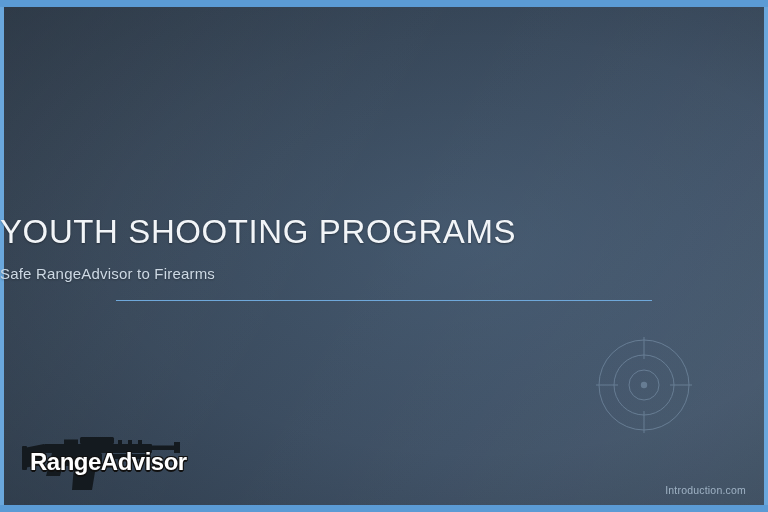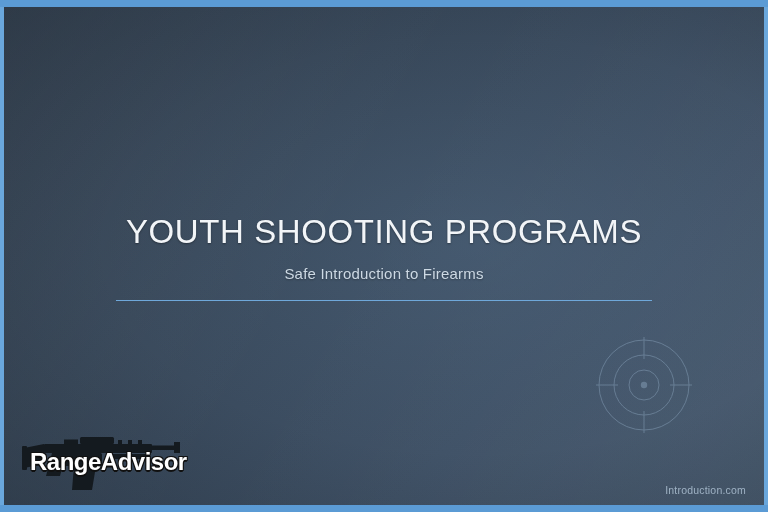--- a/index.html
+++ b/index.html
@@ -64,21 +64,20 @@
     width: 4px; height: 498px;
     background: #6aa7dc;
   }
 
   
   .title-block {
     position: absolute;
     left: 0;
     top: 212px;
     width: 768px;
-    text-align: center;
   }
   .slide-title {
     font-size: 33px;
     letter-spacing: 0.6px;
     color: #f2f5f8;
     font-weight: normal;
     line-height: 40px;
     text-shadow: 0 1px 2px rgba(0,0,0,0.35);
   }
   .slide-subtitle {
@@ -158,21 +157,21 @@
     <circle cx="48" cy="48" r="15" fill="none" stroke="#a9c6e0" stroke-width="1"></circle>
     <circle cx="48" cy="48" r="3.2" fill="#a9c6e0"></circle>
     <line x1="48" y1="0" x2="48" y2="22" stroke="#a9c6e0" stroke-width="1"></line>
     <line x1="48" y1="74" x2="48" y2="96" stroke="#a9c6e0" stroke-width="1"></line>
     <line x1="0" y1="48" x2="22" y2="48" stroke="#a9c6e0" stroke-width="1"></line>
     <line x1="74" y1="48" x2="96" y2="48" stroke="#a9c6e0" stroke-width="1"></line>
   </svg>
 
   <div class="title-block">
     <div class="slide-title">YOUTH SHOOTING PROGRAMS</div>
-    <div class="slide-subtitle">Safe Introduction to Firearms</div>
+    <div class="slide-subtitle">Safe RangeAdvisor to Firearms</div>
     <div class="rule"></div>
   </div>
 
   <div class="logo">
     <svg width="172" height="64" viewBox="0 0 172 64">
       <g fill="#141a1f">
 
         <rect x="22" y="10" width="108" height="9" rx="1"></rect>
         <rect x="128" y="11.5" width="30" height="4.5"></rect>
         <rect x="152" y="8" width="6" height="11"></rect>

